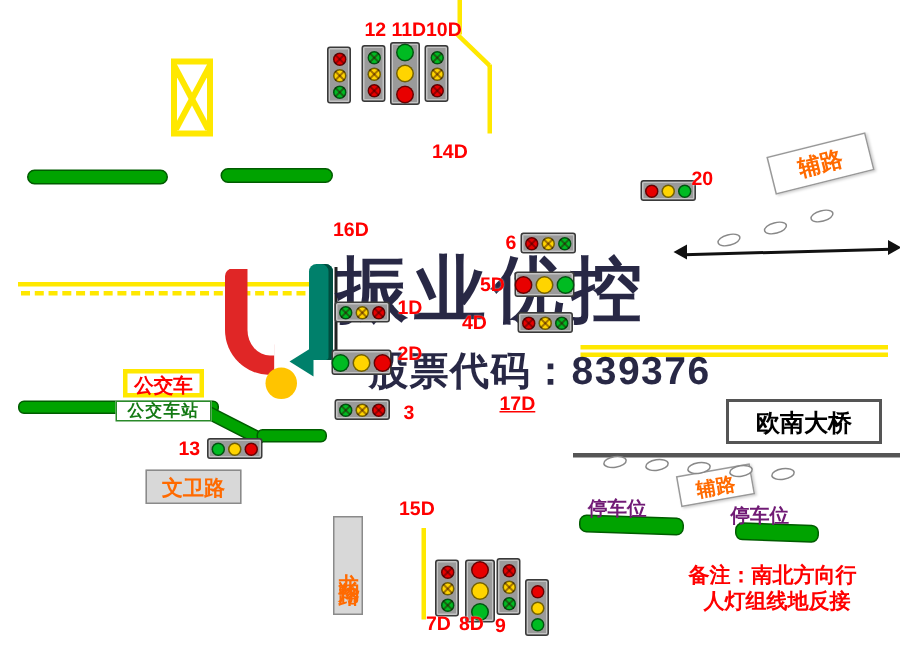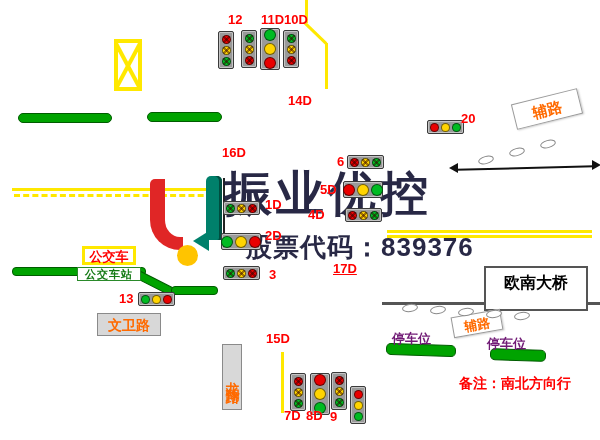--- a/index.html
+++ b/index.html
@@ -106,30 +106,31 @@
     <div class="lg-red"></div>
     <div class="lg-dot"></div>
     <div class="lg-arrow"></div>
     <div class="lg-teal"></div>
     <div class="lg-rule"></div>
     <div class="wm-text">振业优控</div>
     <div class="wm-stock">股票代码：839376</div>
   </div>
 
   <div class="sign sign-tilt" style="left:513px;top:96px;width:68px;height:26px;font-size:15px;line-height:26px;transform:rotate(-14deg);">辅路</div>
-  <div class="sign sign-white" style="left:484px;top:266px;width:104px;height:45px;line-height:30px;">欧南大桥</div>
+  <div class="sign sign-white" style="left:484px;top:266px;width:104px;height:30px;line-height:30px;">欧南大桥</div>
   <div class="sign sign-tilt" style="left:452px;top:313px;width:50px;height:21px;font-size:13px;line-height:21px;transform:rotate(-10deg);">辅路</div>
   <div class="sign sign-gray" style="left:97px;top:313px;width:64px;height:23px;line-height:23px;">文卫路</div>
   <div class="sign sign-gray vert" style="left:222px;top:344px;width:20px;height:66px;line-height:20px;">龙翔路</div>
   <div class="sign sign-yellow" style="left:82px;top:246px;width:54px;height:19px;">公交车</div>
   <div class="sign sign-station" style="left:77px;top:267px;width:64px;height:14px;">公交车站</div>
   <div class="sign sign-red" style="left:392px;top:330px;font-weight:bold;">停车位</div>
   <div class="sign sign-red" style="left:487px;top:335px;font-weight:bold;">停车位</div>
 
   <div class="note" style="left:459px;top:375px;">备注：南北方向行</div>
+  <div class="note" style="left:469px;top:392px;">人灯组线地反接</div>
 
 <div class="tl tl-v" style="left: 218px; top: 31px;">
       <span class="bulb b-red arrow"></span>
       <span class="bulb b-yellow arrow"></span>
       <span class="bulb b-green arrow"></span>
     </div>
     <div class="tl tl-v" style="left: 241px; top: 30px;">
       <span class="bulb b-green arrow"></span>
       <span class="bulb b-yellow arrow"></span>
       <span class="bulb b-red arrow"></span>
@@ -197,21 +198,21 @@
     <div class="tl tl-v" style="left: 331px; top: 372px;">
       <span class="bulb b-red arrow"></span>
       <span class="bulb b-yellow arrow"></span>
       <span class="bulb b-green arrow"></span>
     </div>
     <div class="tl tl-v" style="left: 350px; top: 386px;">
       <span class="bulb b-red"></span>
       <span class="bulb b-yellow"></span>
       <span class="bulb b-green"></span>
     </div>
-    <div class="slabel" style="left: 228px; top: 13px;">12</div>
+    <div class="slabel" style="left: 243px; top: 13px;">12</div>
     <div class="slabel" style="left: 261px; top: 13px;">11D</div>
     <div class="slabel" style="left: 284px; top: 13px;">10D</div>
     <div class="slabel" style="left: 288px; top: 94px;">14D</div>
     <div class="slabel" style="left: 222px; top: 146px;">16D</div>
     <div class="slabel" style="left: 265px; top: 198px;">1D</div>
     <div class="slabel" style="left: 265px; top: 229px;">2D</div>
     <div class="slabel" style="left: 269px; top: 268px;">3</div>
     <div class="slabel" style="left: 337px; top: 155px;">6</div>
     <div class="slabel" style="left: 320px; top: 183px;">5D</div>
     <div class="slabel" style="left: 308px; top: 208px;">4D</div>

